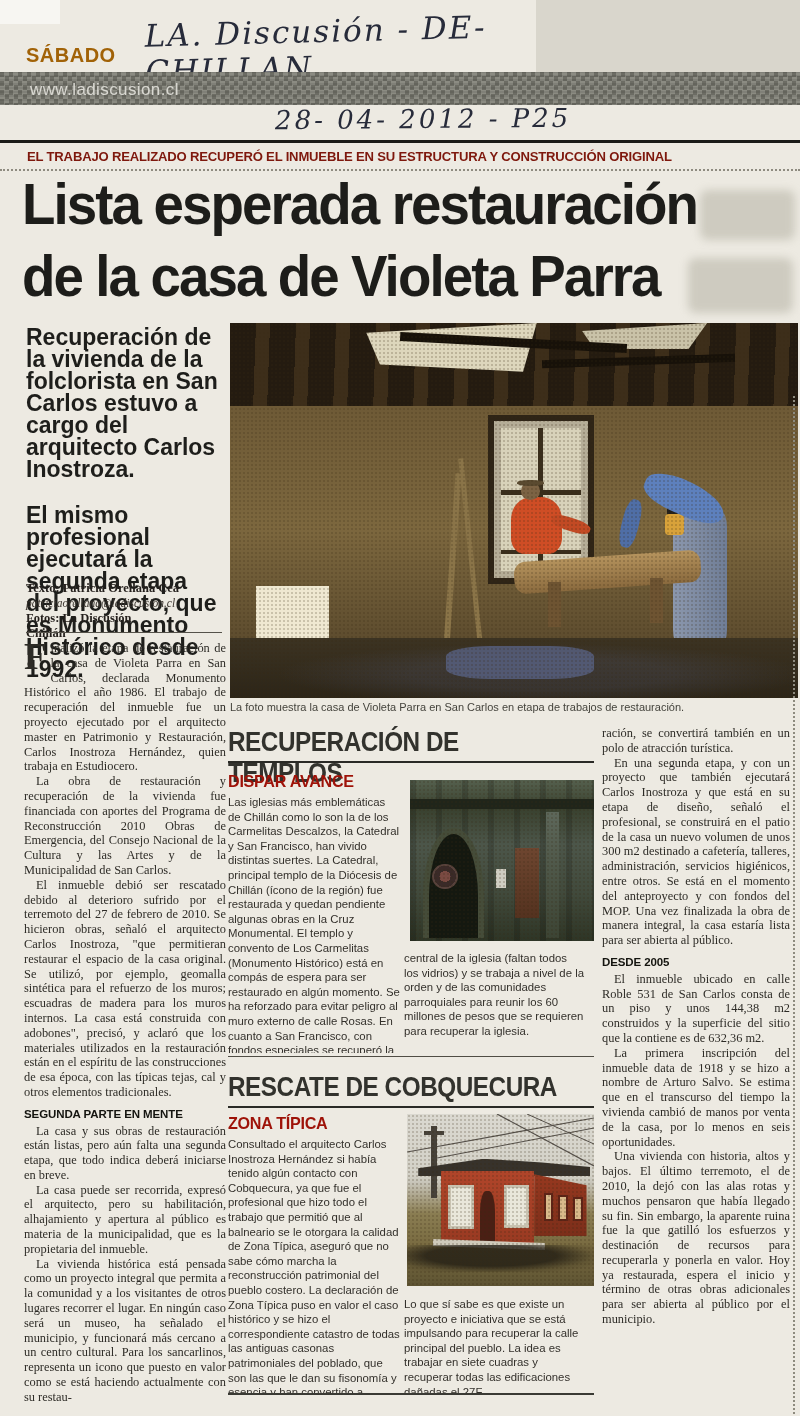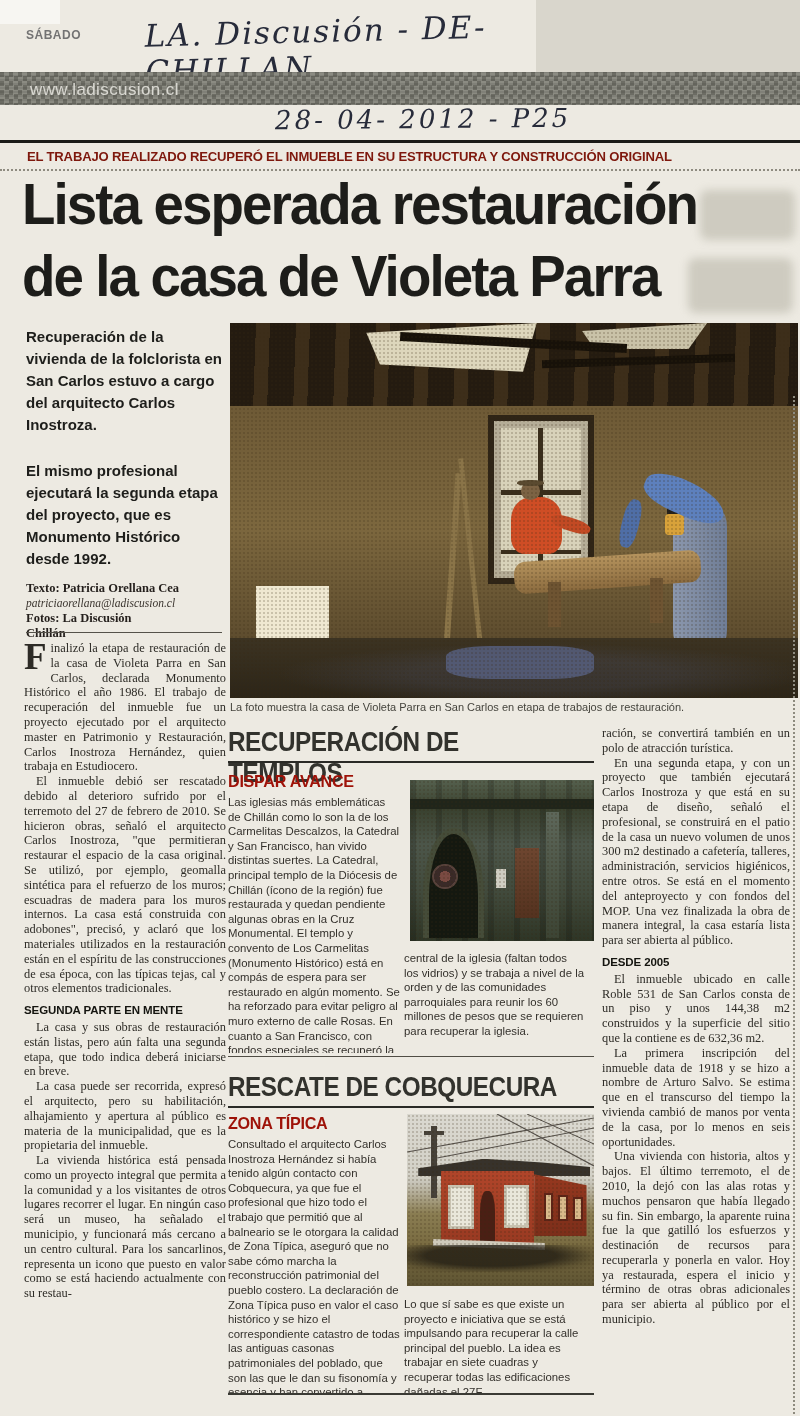--- a/index.html
+++ b/index.html
@@ -6,22 +6,22 @@
   #scan{position:relative;width:800px;height:1416px;background:#edeae2;overflow:hidden;
         font-family:"Liberation Serif", serif;color:#2b2a26;}
   .abs{position:absolute;}
 
   
   .corner-white{left:0;top:0;width:60px;height:24px;background:#f7f6f2;}
   .topright-block{left:536px;top:0;width:264px;height:74px;background:#d9d6cc;}
   .ghost-blob{background:rgba(150,145,130,.35);filter:blur(4px);border-radius:8px;}
 
   
-  .weekday{left:26px;top:28px;font-family:"Liberation Sans",sans-serif;font-weight:bold;
-           font-size:12px;letter-spacing:.5px;color:#737373;}
+  .weekday{left:26px;top:44px;font-family:"Liberation Sans",sans-serif;font-weight:bold;
+           font-size:20px;letter-spacing:.5px;color:#a16207;}
   .handwrite{font-family:"DejaVu Serif",serif;font-style:italic;color:#272b3a;}
   .hw-title{left:145px;top:12px;width:430px;font-size:31px;transform:rotate(-1.5deg);letter-spacing:2px;}
   .hw-date{left:275px;top:104px;font-size:26px;letter-spacing:3px;transform:rotate(-.5deg);}
   .banner{left:0;top:72px;width:800px;height:33px;
           background:
             repeating-linear-gradient(0deg,rgba(0,0,0,.08) 0 2px,transparent 2px 4px),
             conic-gradient(#8b8b82 25%,#6c6c64 0 50%,#8b8b82 0 75%,#6c6c64 0);
           background-size:auto,9px 9px;}
   .site-url{left:30px;top:80px;font-family:"Liberation Sans",sans-serif;font-size:17px;
             color:#e9e8e2;letter-spacing:.4px;opacity:.85;}
@@ -30,21 +30,21 @@
           font-weight:bold;font-size:13.5px;color:#7e180d;letter-spacing:-.2px;transform:scaleX(.97);transform-origin:left;}
   .dot-rule{left:0;top:169px;width:800px;border-top:2px dotted #8e8b80;}
 
   
   .headline{left:22px;top:168px;width:770px;font-family:"Liberation Sans",sans-serif;
             font-weight:bold;font-size:57px;line-height:72px;color:#1d1d1a;
             letter-spacing:-2px;transform:scaleX(.96);transform-origin:left top;}
 
   
   .lead{left:26px;top:326px;width:198px;font-family:"Liberation Sans",sans-serif;
-        font-weight:bold;font-size:15px;line-height:22px;color:#1e1e1b;}
+        font-weight:bold;font-size:23px;line-height:22px;color:#1e1e1b;}
   .lead p{margin:0 0 24px 0;}
   .byline{left:26px;top:581px;width:198px;font-size:12.5px;line-height:15px;color:#241f1c;}
   .byline .b{font-weight:bold;}
   .byline .em{font-style:italic;font-size:11.5px;color:#3a342e;}
   .byline-rule{left:26px;top:632px;width:196px;height:1px;background:#55524a;}
 
   
   .serifcol{font-size:12.4px;line-height:14.8px;text-align:justify;color:#2d2b26;}
   .serifcol p{margin:0;text-indent:12px;}
   .serifcol p.noindent{text-indent:0;}
@@ -204,20 +204,21 @@
     <div class="abs pm-trough"></div>
     <div class="abs pm-trough-leg" style="left:56%;top:69%;width:2.2%;height:12%;"></div>
     <div class="abs pm-trough-leg" style="left:74%;top:68%;width:2.2%;height:12%;"></div>
     <div class="abs pm-floor"></div>
     <div class="abs pm-tarp"></div>
   </div>
   <div class="abs caption">La foto muestra la casa de Violeta Parra en San Carlos en etapa de trabajos de restauración.</div>
 
   <div class="abs serifcol col1">
     <p class="noindent dropcap">Finalizó la etapa de restauración de la casa de Violeta Parra en San Carlos, declarada Monumento Histórico el año 1986. El trabajo de recuperación del inmueble fue un proyecto ejecutado por el arquitecto master en Patrimonio y Restauración, Carlos Inostroza Hernández, quien trabaja en Estudiocero.</p>
+    <p>La obra de restauración y recuperación de la vivienda fue financiada con aportes del Programa de Reconstrucción 2010 Obras de Emergencia, del Consejo Nacional de la Cultura y las Artes y de la Municipalidad de San Carlos.</p>
     <p>El inmueble debió ser rescatado debido al deterioro sufrido por el terremoto del 27 de febrero de 2010. Se hicieron obras, señaló el arquitecto Carlos Inostroza, "que permitieran restaurar el espacio de la casa original. Se utilizó, por ejemplo, geomalla sintética para el refuerzo de los muros; escuadras de madera para los muros internos. La casa está construida con adobones", precisó, y aclaró que los materiales utilizados en la restauración están en el espíritu de las construcciones de esa época, con las típicas tejas, cal y otros elementos tradicionales.</p>
     <div class="minihead">SEGUNDA PARTE EN MENTE</div>
     <p>La casa y sus obras de restauración están listas, pero aún falta una segunda etapa, que todo indica deberá iniciarse en breve.</p>
     <p>La casa puede ser recorrida, expresó el arquitecto, pero su habilitación, alhajamiento y apertura al público es materia de la municipalidad, que es la propietaria del inmueble.</p>
     <p>La vivienda histórica está pensada como un proyecto integral que permita a la comunidad y a los visitantes de otros lugares recorrer el lugar. En ningún caso será un museo, ha señalado el municipio, y funcionará más cercano a un centro cultural. Para los sancarlinos, representa un icono que puesto en valor como se está haciendo actualmente con su restau-</p>
   </div>
 
   <div class="abs sec-title" style="left:228px;top:727px;width:380px;">RECUPERACIÓN DE TEMPLOS</div>
   <div class="abs sec-rule" style="left:228px;top:761px;width:366px;"></div>
   <div class="abs red-head" style="left:228px;top:772px;width:200px;">DISPAR AVANCE</div>

